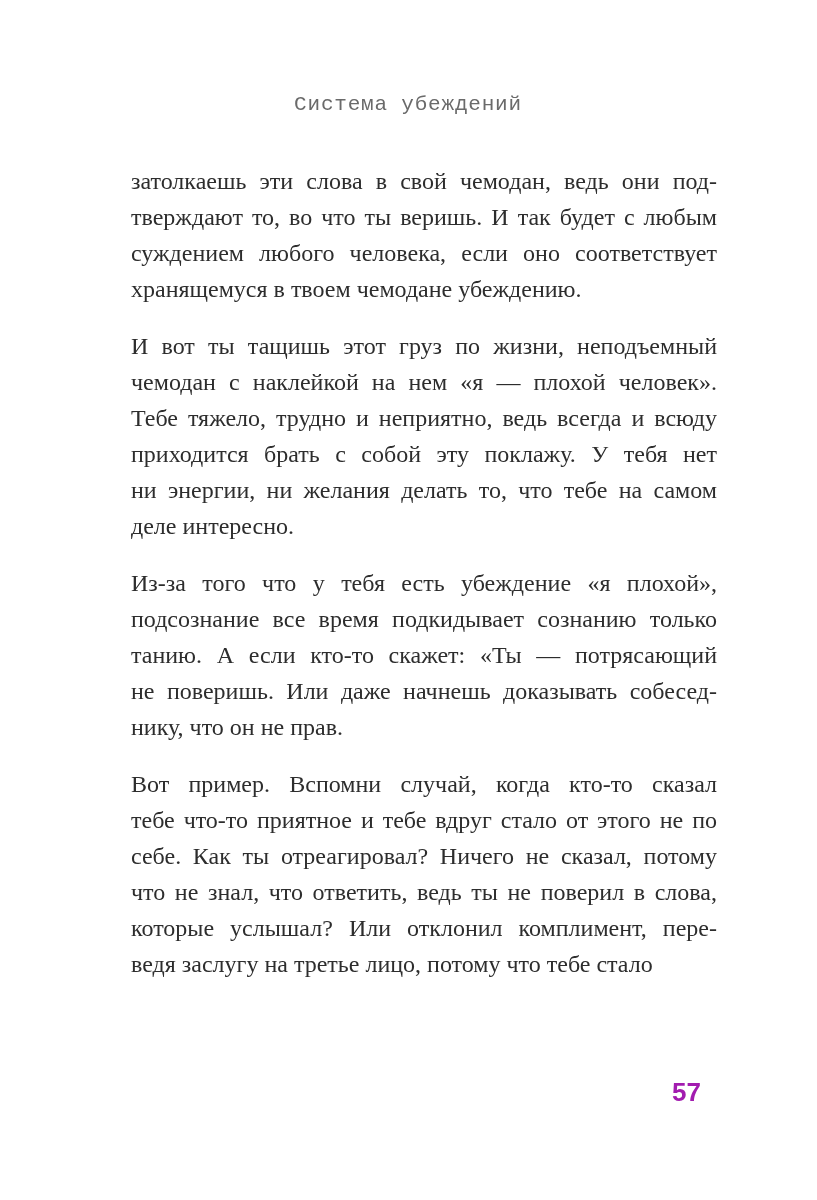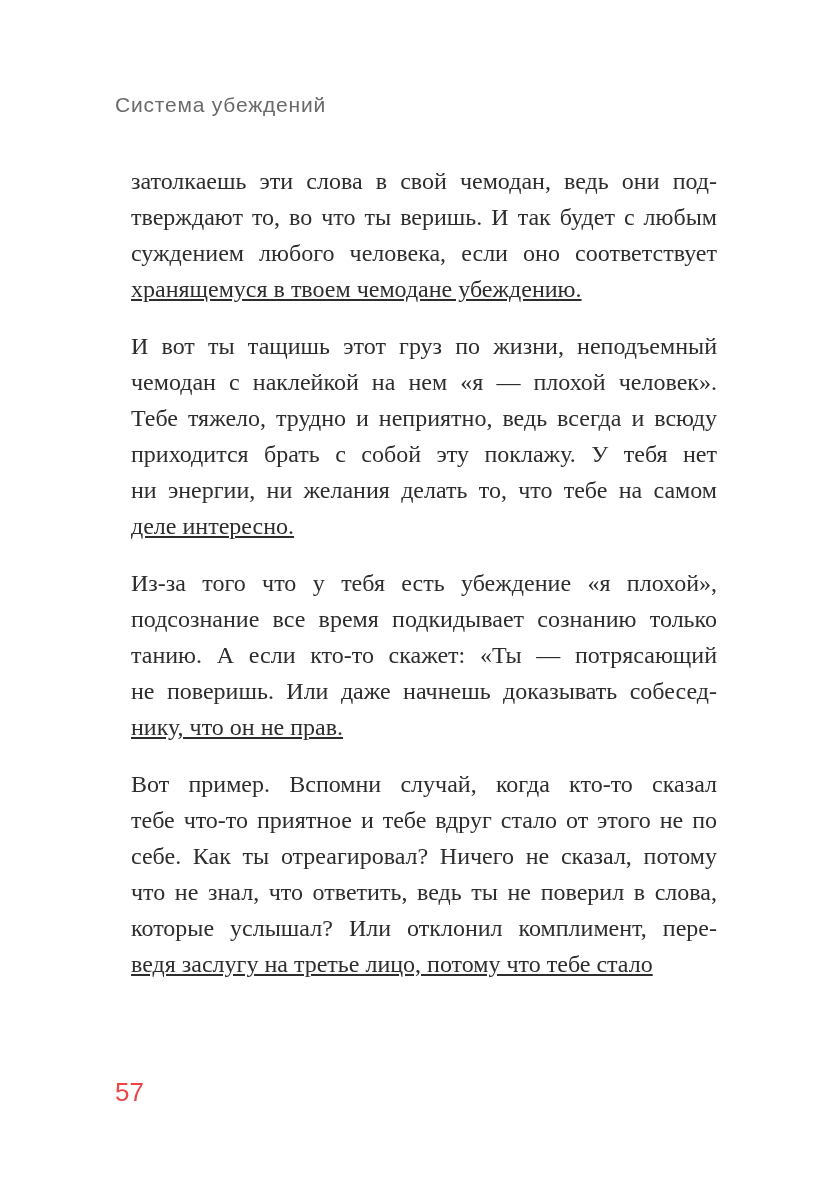--- a/index.html
+++ b/index.html
@@ -13,21 +13,22 @@
     height: 1200px;
     background: #ffffff;
     overflow: hidden;
     font-family: "Liberation Serif", serif;
   }
   .running-head {
     position: absolute;
     top: 93px;
     left: 115px;
     width: 586px;
-    font-family: Liberation Sans, sans-serif;
+    text-align: center;
+    font-family: Liberation Mono, monospace;
     font-weight: 400;
     font-size: 21px;
     letter-spacing: 0.8px;
     color: #6a6a6a;
   }
   .body-text {
     position: absolute;
     top: 163px;
     left: 131px;
     width: 586px;
@@ -43,31 +44,31 @@
   .line {
     line-height: 36px;
     height: 36px;
     text-align: justify;
     text-align-last: justify;
     white-space: normal;
   }
   .line.last {
     text-align: center;
     text-align-last: left;
-    text-decoration: underline;
   }
   .folio {
     position: absolute;
     top: 1077px;
     left: 115px;
     width: 586px;
+    text-align: right;
     font-family: "Liberation Sans", sans-serif;
-    font-weight: 400;
+    font-weight: 700;
     font-size: 26px;
-    color: #ef4444;
+    color: #a21caf;
   }
 </style>
 </head>
 <body>
 
 <div class="page">
   <div class="running-head">Система убеждений</div>
 
   <div class="body-text">
       <div class="para">

